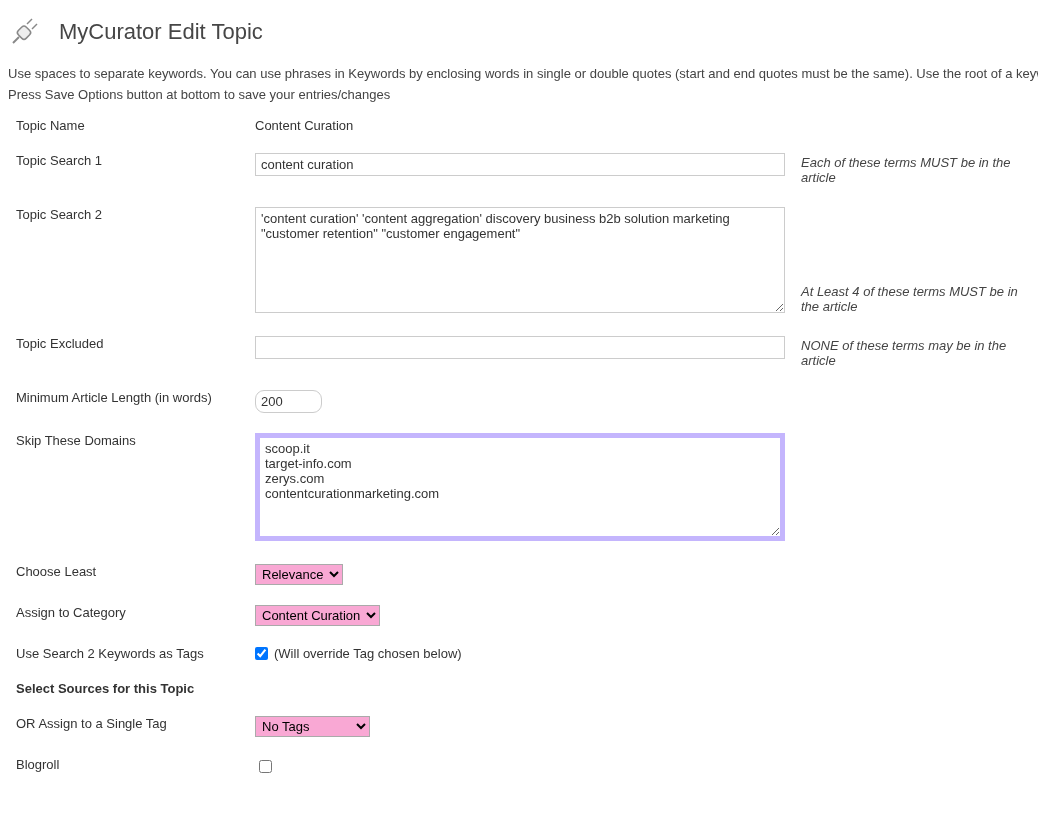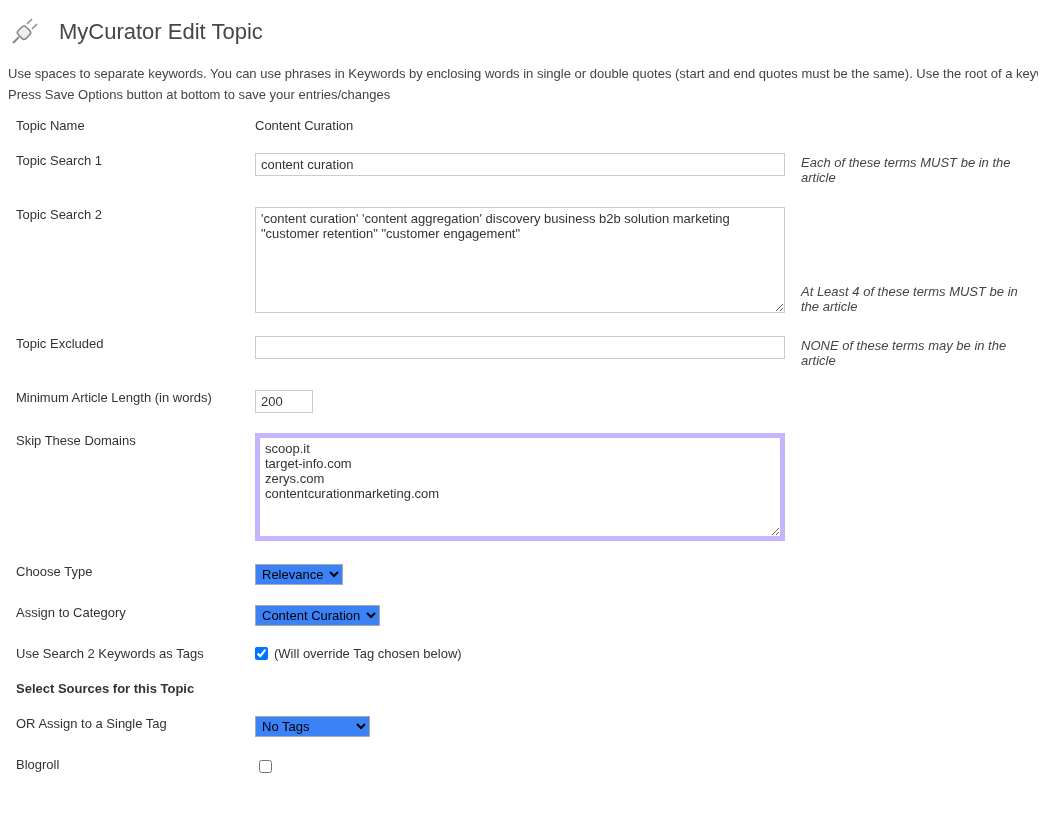--- a/index.html
+++ b/index.html
@@ -71,35 +71,36 @@
     border: 1px solid #ccc;
     padding: 3px 5px;
     box-sizing: border-box;
     background: #fff;
     border-radius: 0;
   }
   input.wide, textarea.wide {
     width: 530px;
   }
   input.small {
-    width: 58px;
+    width: 67px;
+    border-radius: 9px;
   }
   textarea.ta-search2 {
     height: 106px;
     resize: both;
   }
   textarea.ta-domains {
     height: 108px;
     border: 5px solid #c4b5fd;
     resize: both;
   }
   select {
     font-family: Arial, Helvetica, sans-serif;
     font-size: 13px;
-    background: #3b82f6;
+    background: #f9a8d4;
     border: 1px solid #aaa;
     padding: 1px 2px;
   }
   .checkbox-row {
     display: flex;
     align-items: center;
     gap: 6px;
   }
   .checkbox-row input[type="checkbox"] {
     margin: 0;
@@ -163,21 +164,21 @@
   </tr>
   <tr>
     <td class="label">Skip These Domains</td>
     <td class="field"><textarea class="wide ta-domains" style="">scoop.it
 target-info.com
 zerys.com
 contentcurationmarketing.com</textarea></td>
     <td></td>
   </tr>
   <tr>
-    <td class="label">Choose Type</td>
+    <td class="label">Choose Least</td>
     <td class="field">
       <select>
         <option>Relevance</option>
       </select>
     </td>
     <td></td>
   </tr>
   <tr>
     <td class="label">Assign to Category</td>
     <td class="field">

